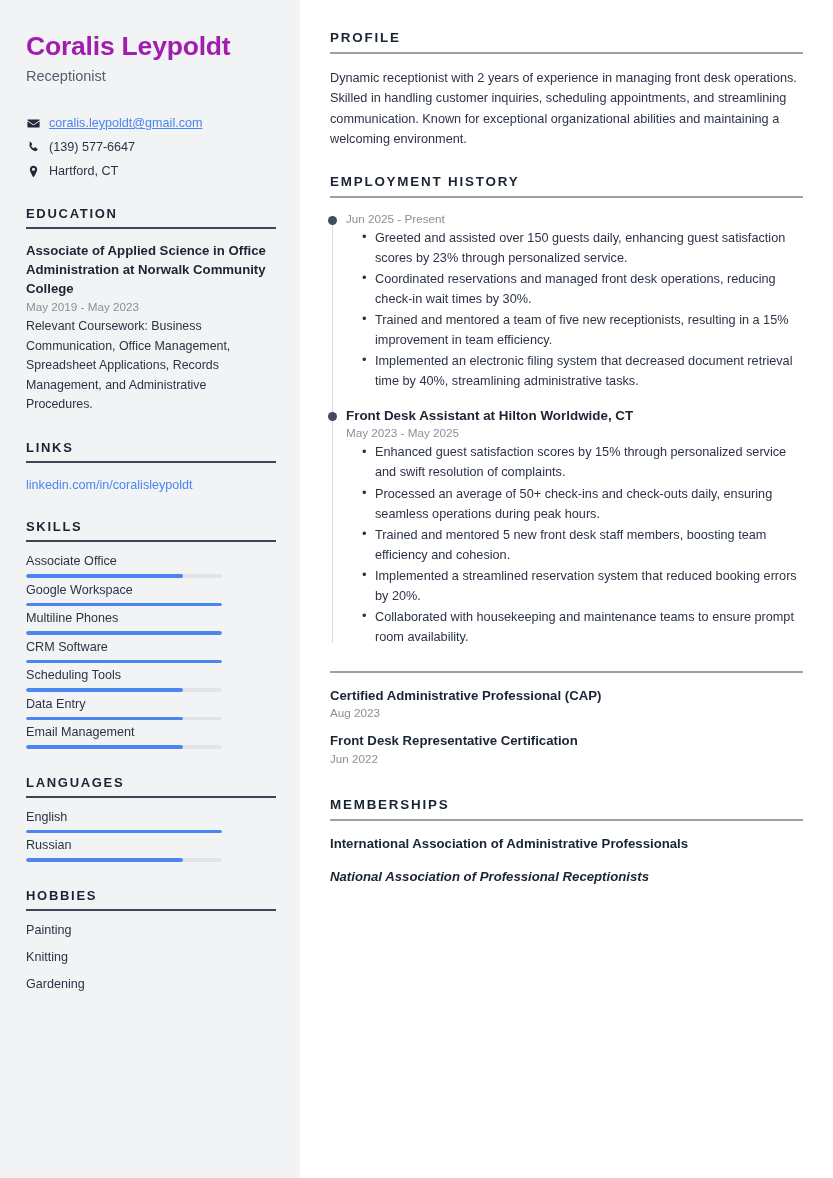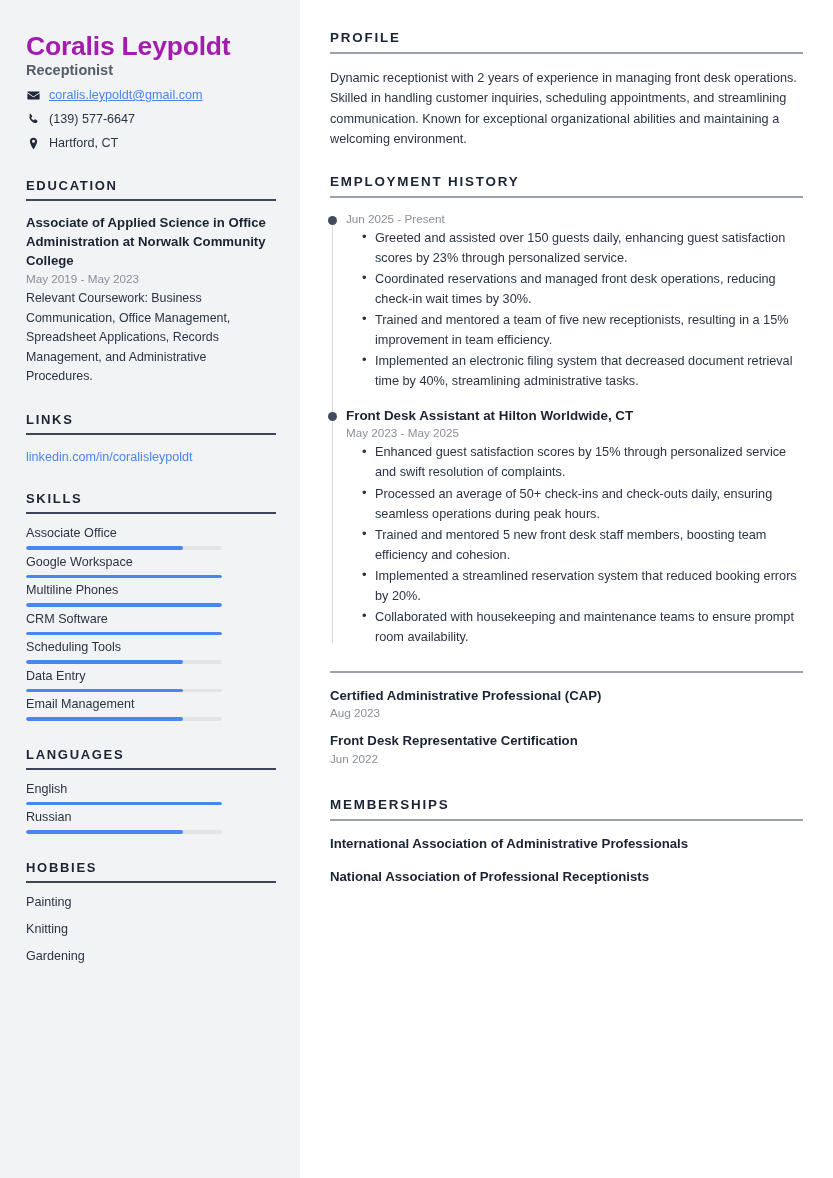--- a/index.html
+++ b/index.html
@@ -37,26 +37,26 @@
     font-size: 26.5px;
     font-weight: bold;
     color: #a21caf;
     letter-spacing: -0.2px;
     line-height: 1.12;
   }
 
   .job-title {
     font-size: 14.5px;
     color: #555d6b;
-    margin-top: 0;
-    font-weight: bold;
+    margin-top: 6px;
+    font-weight: normal;
   }
 
   .contact-list {
-    margin-top: 9px;
+    margin-top: 31px;
     list-style: none;
   }
 
   .contact-row {
     display: flex;
     align-items: center;
     gap: 9px;
     margin-bottom: 7px;
     min-height: 17px;
   }
@@ -270,21 +270,21 @@
     margin-top: 2px;
   }
 
   .member-item {
     font-size: 13.2px;
     font-weight: bold;
     color: #1b2433;
     margin-bottom: 15px;
     line-height: 1.35;
   }
-  .member-item:last-child { margin-bottom: 0; }
+  .member-item:last-child { margin-bottom: 0; font-style: italic; }
 
   .mt-spacer { height: 8px; }
 </style>
 </head>
 <body>
 
 <div class="page">
 
   <aside class="sidebar">
 

